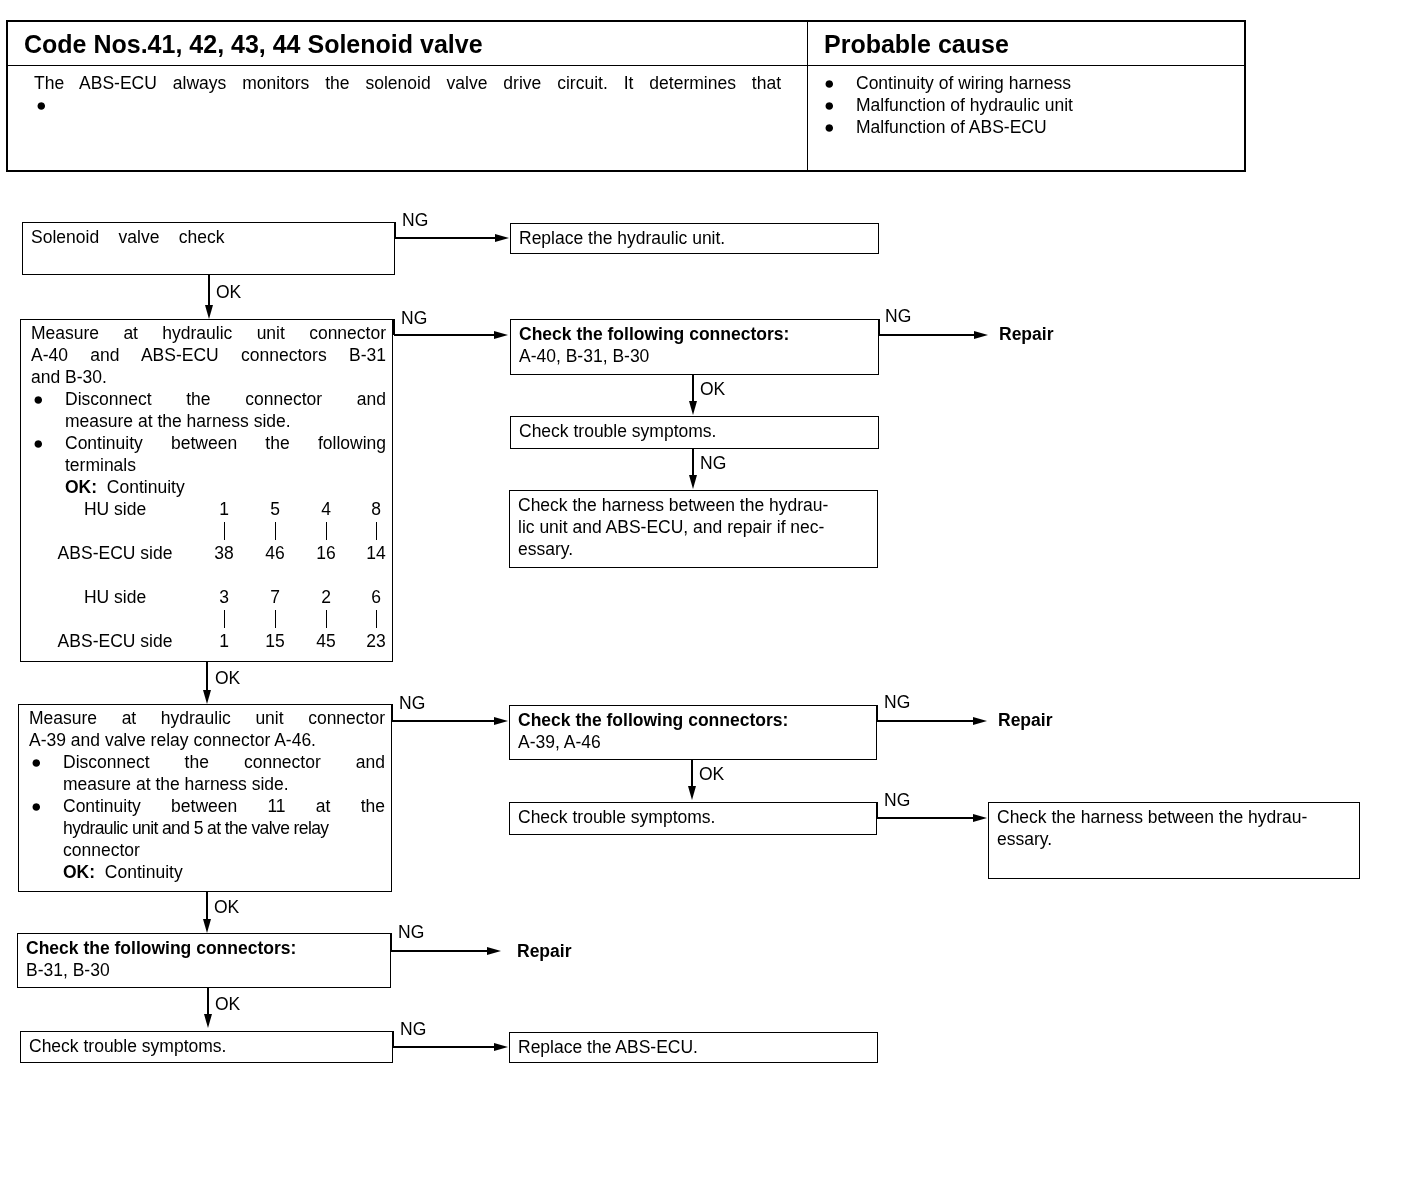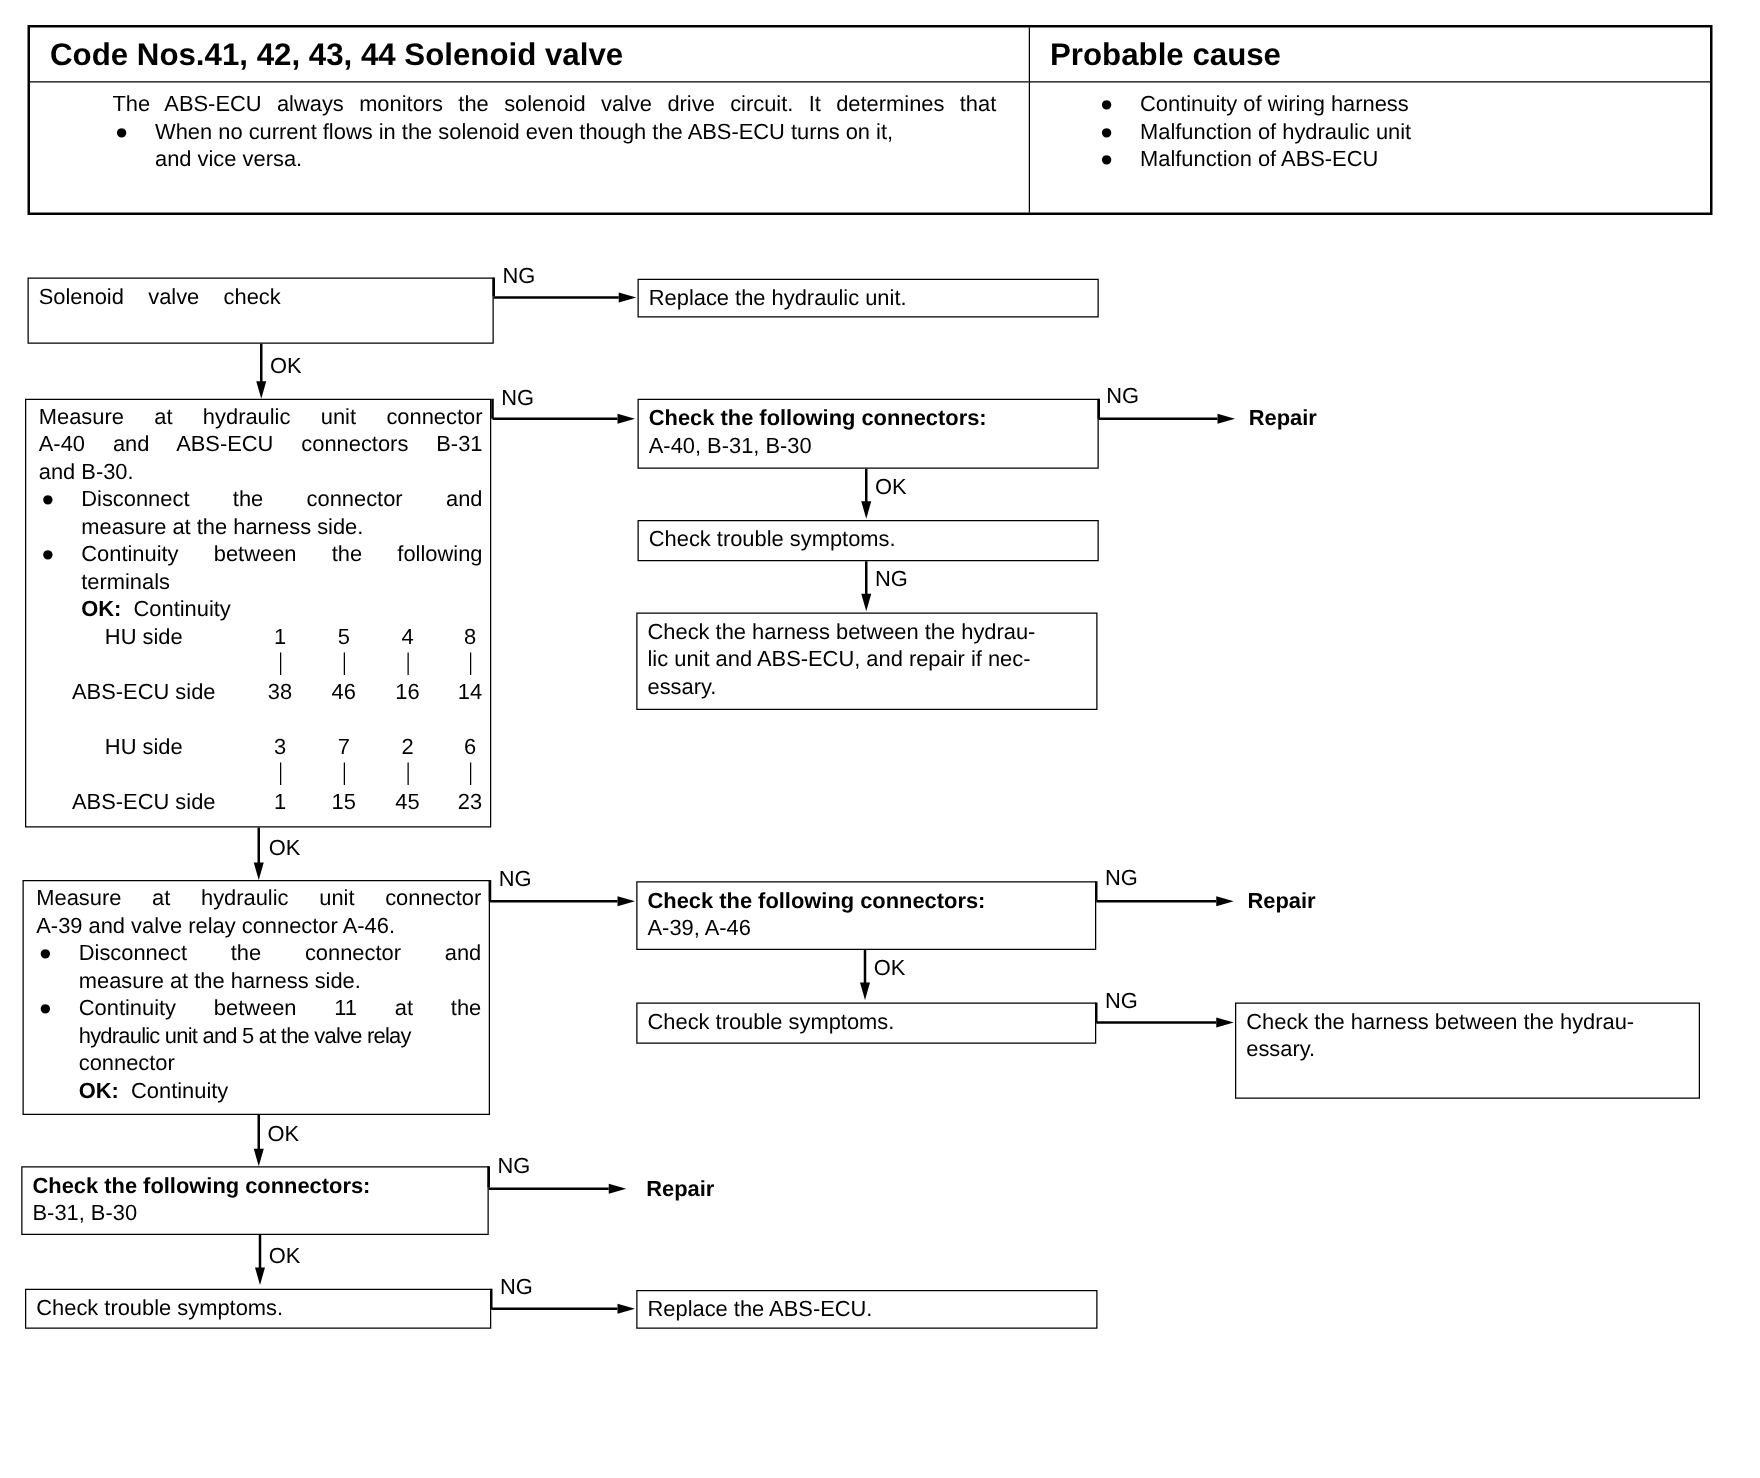--- a/index.html
+++ b/index.html
@@ -1,26 +1,26 @@
 <!DOCTYPE html>
 <html><head>
 <meta charset="utf-8">
 <style>
   html, body { margin:0; padding:0; background:#ffffff; }
   body { width:1408px; height:1182px; position:relative; overflow:hidden;
          font-family:"Liberation Sans", sans-serif; color:#000; }
   .box { position:absolute; border:1.5px solid #000; background:#fff; box-sizing:border-box;
          font-size:17.5px; line-height:22px; padding:3px 8px; }
-  .hdr-table { position:absolute; left:22px; top:20px; width:1348px; height:152px;
+  .hdr-table { position:absolute; left:6px; top:20px; width:1240px; height:152px;
                border:2.5px solid #000; box-sizing:border-box; }
   .hdr-left { position:absolute; left:0; top:0; width:800px; height:100%; border-right:1.5px solid #000; box-sizing:border-box; }
   .hdr-right { position:absolute; left:800px; top:0; right:0; height:100%; }
   .hdr-title { height:44px; border-bottom:1.5px solid #000; box-sizing:border-box;
                font-weight:bold; font-size:25px; line-height:44px; padding-left:16px; }
-  .hdr-body { padding:6px 26px; font-size:17.5px; line-height:22px;margin-left:40px; }
+  .hdr-body { padding:6px 26px; font-size:17.5px; line-height:22px; }
   .bul { display:flex; }
   .bul .dot { width:32px; flex:none; padding-left:2px; }
   .just { text-align:justify; text-align-last:justify; }
   .bold { font-weight:bold; }
   .lbl { position:absolute; font-size:17.5px; line-height:20px; }
   .hline { position:absolute; height:1.5px; background:#000; }
   .vline { position:absolute; width:1.5px; background:#000; }
   .arr-r { position:absolute; width:0; height:0; border-top:4px solid transparent; border-bottom:4px solid transparent; border-left:14px solid #000; }
   .arr-d { position:absolute; width:0; height:0; border-left:4px solid transparent; border-right:4px solid transparent; border-top:14px solid #000; }
   .term-grid { display:grid; grid-template-columns:168px 50px 52px 50px 50px; }
@@ -33,24 +33,20 @@
 </head>
 <body>
 
 <div class="hdr-table">
   <div class="hdr-left">
     <div class="hdr-title">Code Nos.41, 42, 43, 44 Solenoid valve</div>
     <div class="hdr-body">
       <div class="just">The ABS-ECU always monitors the solenoid valve drive circuit. It determines that</div>
       <div class="bul">
         <span class="dot">●</span>
-        <div>
-          <div class="just">When no current flows in the solenoid even though the ABS-ECU turns on it,</div>
-          <div>and vice versa.</div>
-        </div>
       </div>
     </div>
   </div>
   <div class="hdr-right">
     <div class="hdr-title">Probable cause</div>
     <div class="hdr-body" style="padding-left:14px;">
       <div class="bul">
           <span class="dot">●</span>
           <span>Continuity of wiring harness</span>
         </div>

